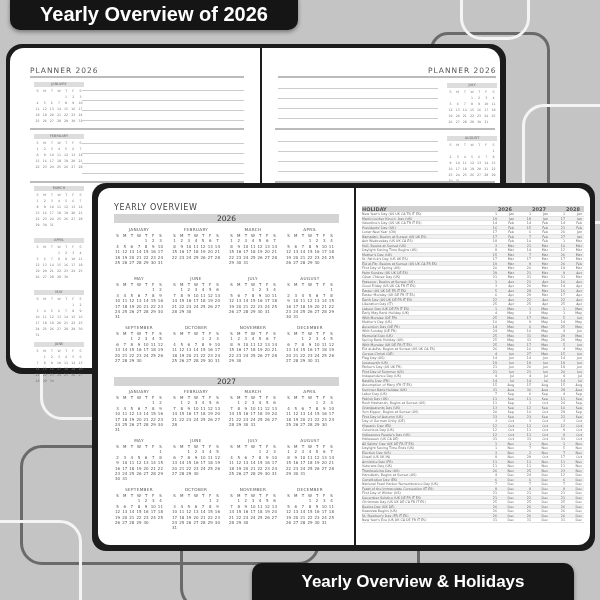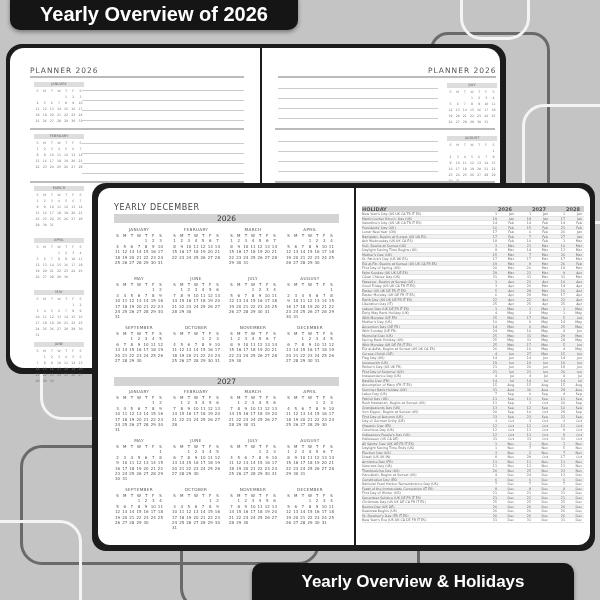--- a/index.html
+++ b/index.html
@@ -447,21 +447,21 @@
     <div class="hline thick" style="left: 30px; top: 181px; width: 214px;"></div>
     <div class="hline thick" style="left: 275px; top: 181px; width: 220px;"></div>
     <div class="hline thick" style="left: 30px; top: 76px; width: 214px;"></div>
     <div class="hline thick" style="left: 278px; top: 76px; width: 218px;"></div>
   </div>
 
 <div class="book-front"></div>
 <div class="page front-left"></div>
 <div class="page front-right"></div>
 
-<div class="yo-title">YEARLY DECEMBER</div>
+<div class="yo-title">YEARLY OVERVIEW</div>
 <div class="year-bar" style="top:214px;">2026</div>
 <div class="year-bar" style="top:377px;">2027</div>
 <div id="yo-cals">
     <div class="cal" style="left: 114px; top: 226px;">
       <div class="clabel">JANUARY</div>
       <div class="cgrid">
         <span>S</span>
         <span>M</span>
         <span>T</span>
         <span>W</span>

